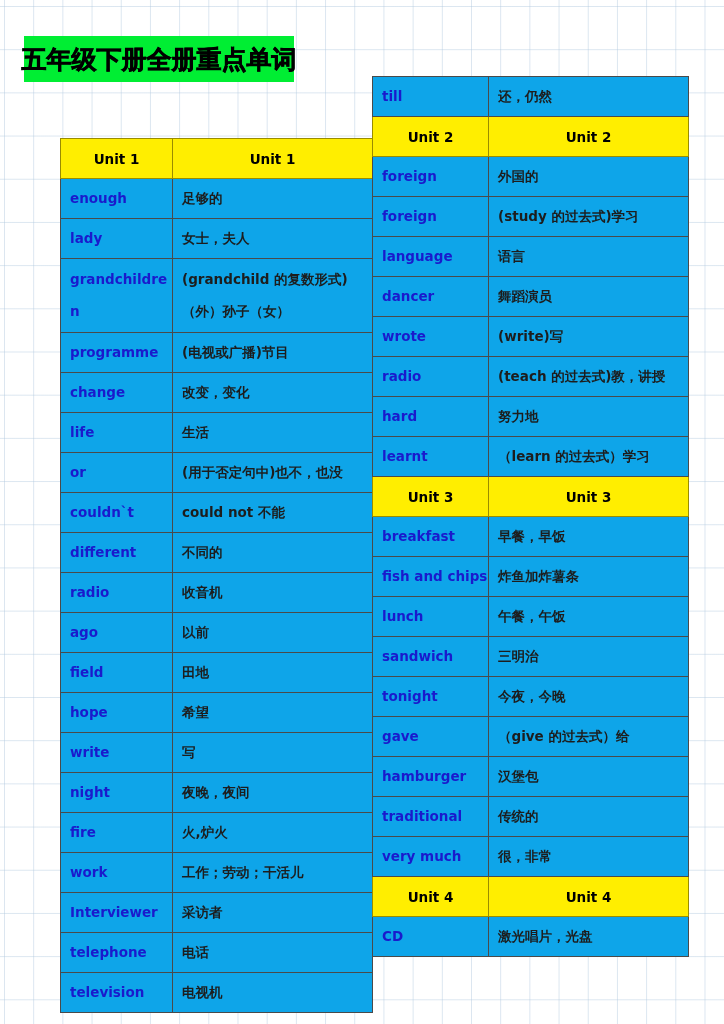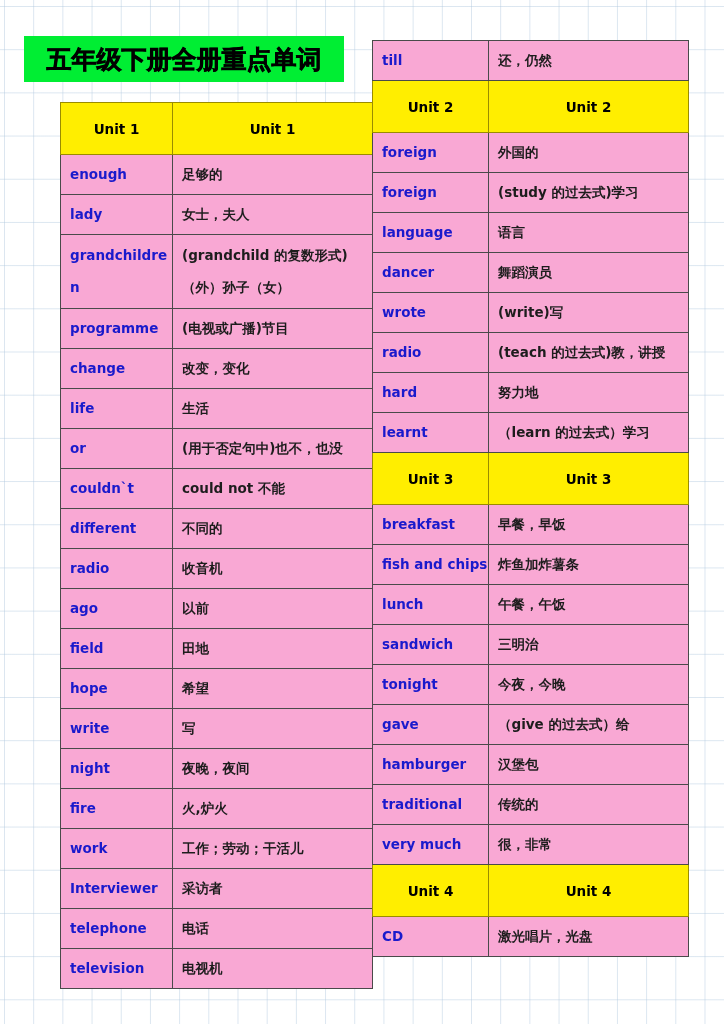--- a/index.html
+++ b/index.html
@@ -23,21 +23,21 @@
   .page {
     position: absolute;
     inset: 0;
   }
 
   
   .title-banner {
     position: absolute;
     left: 24px;
     top: 36px;
-    width: 320px;
+    width: 270px;
     height: 46px;
     background: #00ee33;
     display: flex;
     align-items: center;
     justify-content: center;
     box-sizing: border-box;
   }
   .title-banner .title-text {
     font-family: "DejaVu Sans", "Liberation Sans", sans-serif;
     font-weight: 700;
@@ -47,22 +47,23 @@
     letter-spacing: 0px;
     white-space: nowrap;
     -webkit-text-stroke: 0.6px #000;
   }
 
   
   .vocab-table {
     position: absolute;
     border-collapse: collapse;
     table-layout: fixed;
-    background: #f9a8d4;
+    background: #0ea5e9;
     border: 1.6px solid #3d3d3d;
+    margin-top: 36px;
   }
   #left-table {
     left: 60px;
     top: 102px;
     width: 312px;
   }
   #right-table {
     left: 372px;
     top: 40px;
     width: 316px;
@@ -108,21 +109,21 @@
   
   tr.unit-row td {
     background: #ffee00;
     text-align: center;
     padding: 0;
     font-family: "DejaVu Sans", "Liberation Sans", sans-serif;
     font-weight: 700;
     font-size: 13.5px;
     color: #000000;
     border-color: #9a8c00;
-    height: 52px;
+    height: 40px;
   }
   tr.unit-row td.unit-left  { border-right-color: #9a8c00; }
 </style>
 </head>
 <body>
 
 <div class="page">
 
   <div class="title-banner">
     <span class="title-text">五年级下册全册重点单词</span>

